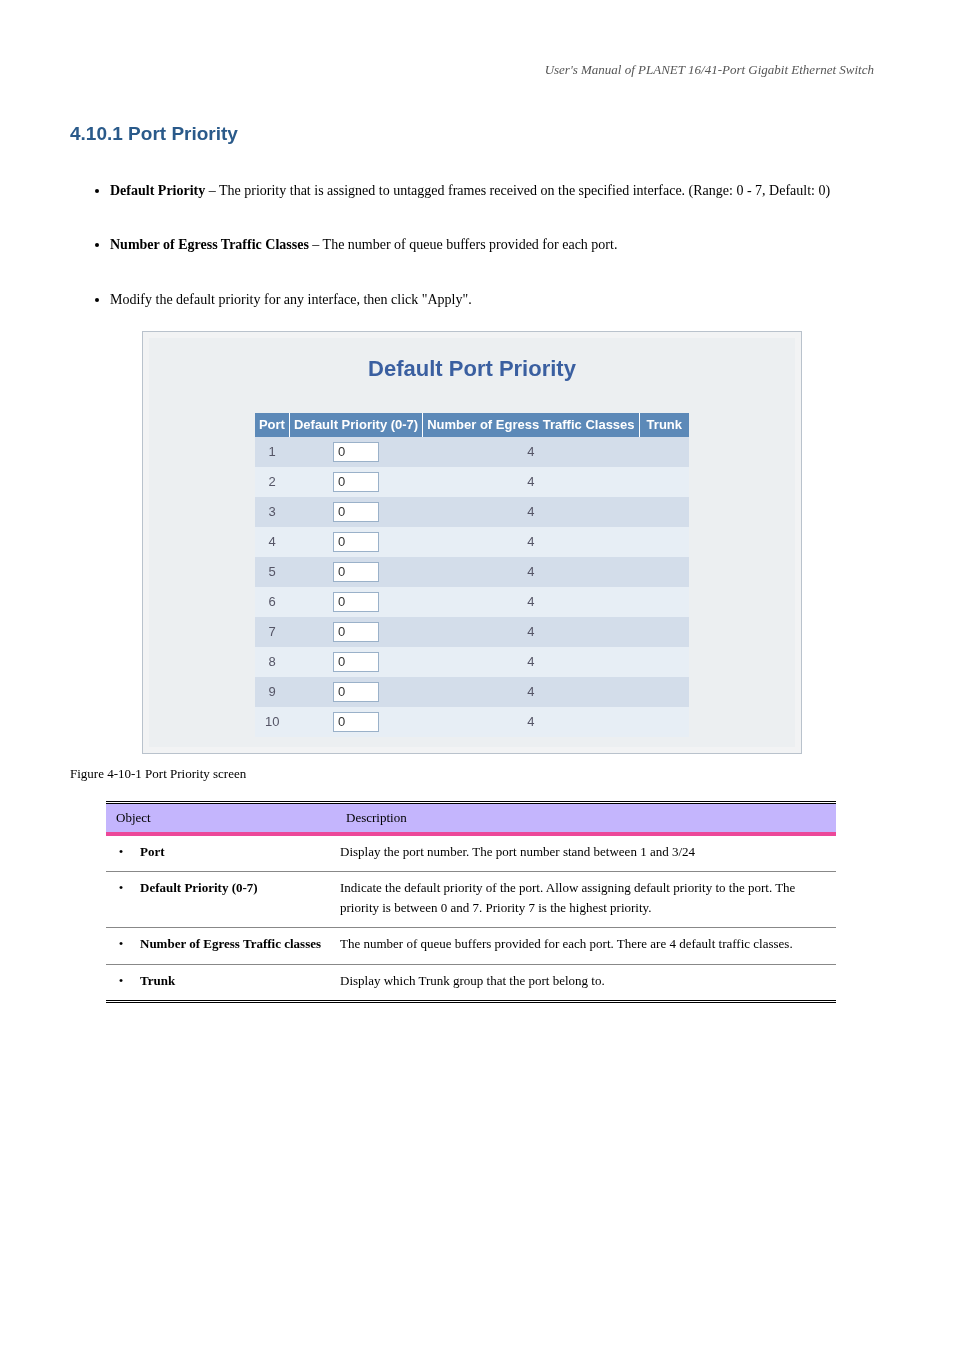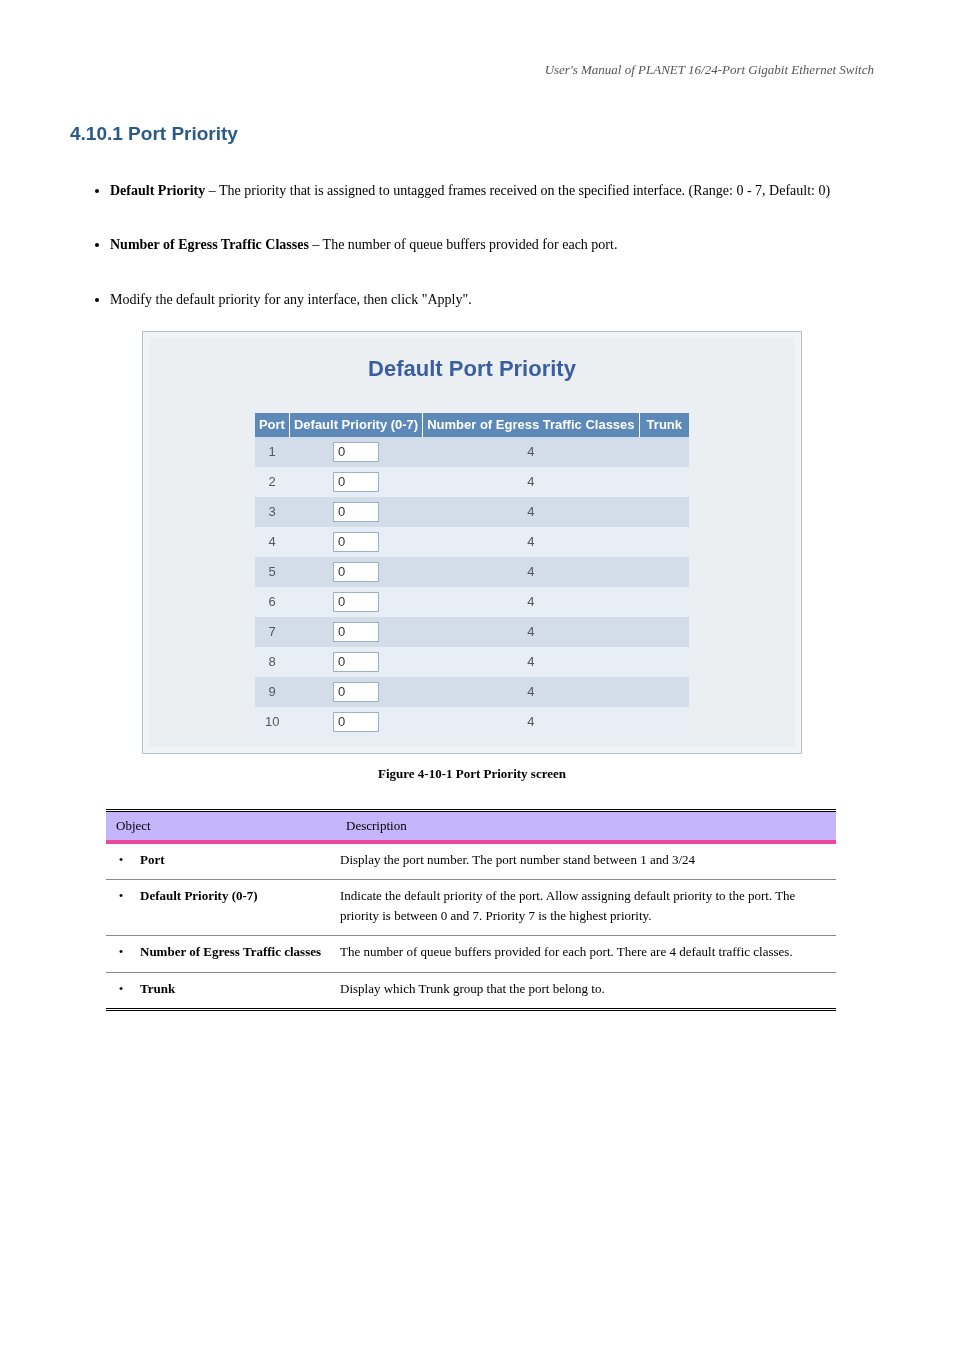--- a/index.html
+++ b/index.html
@@ -93,24 +93,24 @@
     width: 46px;
     height: 20px;
     line-height: 18px;
     text-align: left;
     padding: 0 4px;
     font-size: 13px;
     color: #333;
     font-family: Verdana, Arial, sans-serif;
   }
   .fig-caption {
-    text-align: center;
-    font-weight: bold;
-    font-size: 13px;
-    margin: 10px 0 26px 0;
+    text-align: left;
+    font-weight: normal;
+    font-size: 13px;
+    margin: 10px 0 18px 0;
   }
   .info-table {
     width: 730px;
     margin: 0 0 0 36px;
     border-collapse: collapse;
     font-size: 13px;
     border-top: 3px double #000;
     border-bottom: 3px double #000;
   }
   .info-table thead th {
@@ -132,21 +132,21 @@
   }
   .info-table .obj-cell {
     width: 200px;
     font-weight: bold;
   }
   .info-table .desc-cell { }
 </style>
 </head>
 <body>
 
-<div class="page-header">User's Manual of PLANET 16/24-Port Gigabit Ethernet Switch</div>
+<div class="page-header">User's Manual of PLANET 16/41-Port Gigabit Ethernet Switch</div>
 
 <div class="section-title">4.10.1 Port Priority</div>
 
 <ul class="bullets">
   <li>
     <b>Default Priority</b><span> – The priority that is assigned to untagged frames received on the specified interface. (Range: 0 - 7, Default: 0)</span>
   </li>
   <li>
     <b>Number of Egress Traffic Classes</b><span> – The number of queue buffers provided for each port.</span>
   </li>

